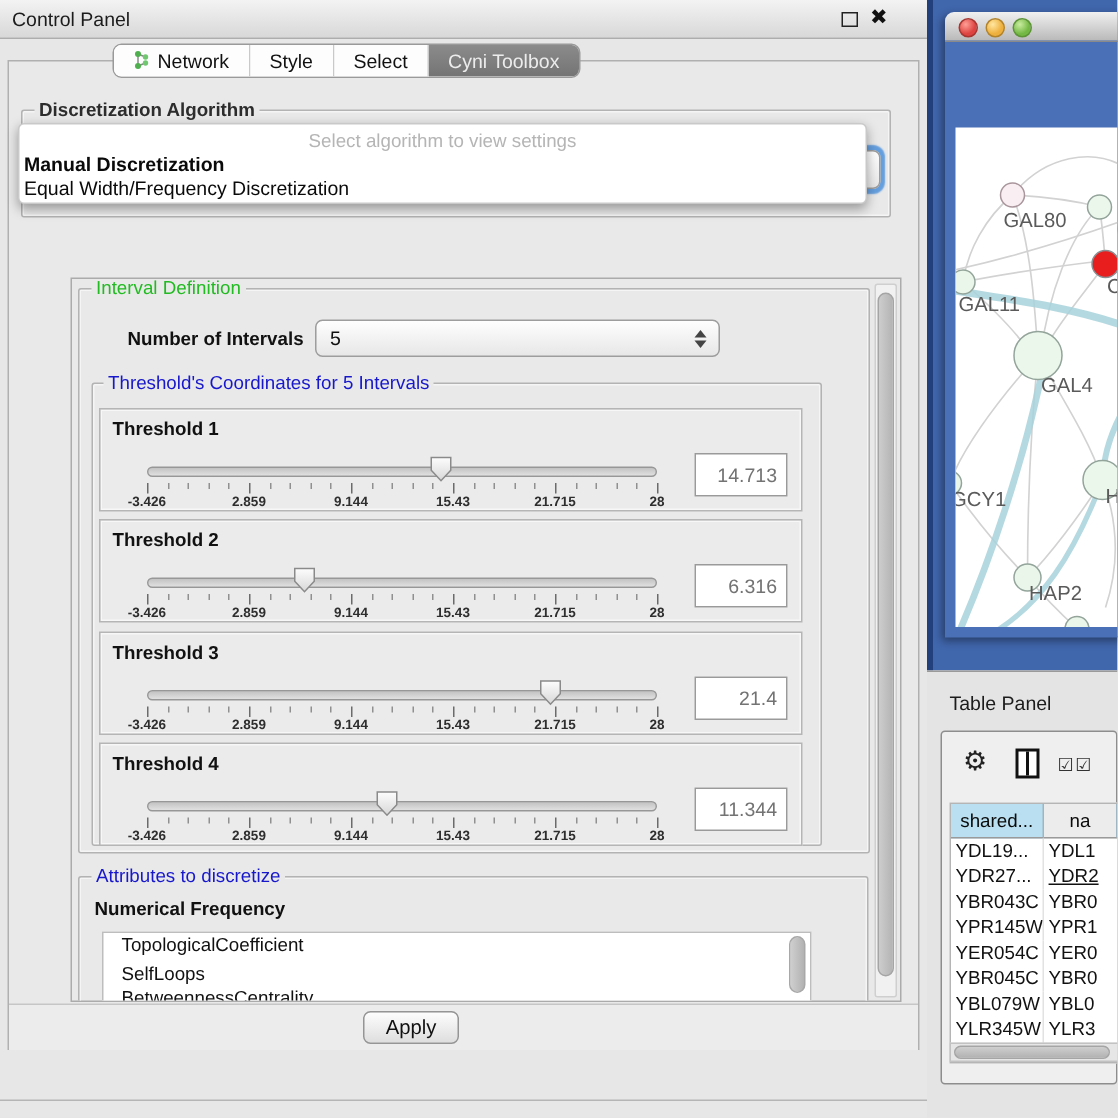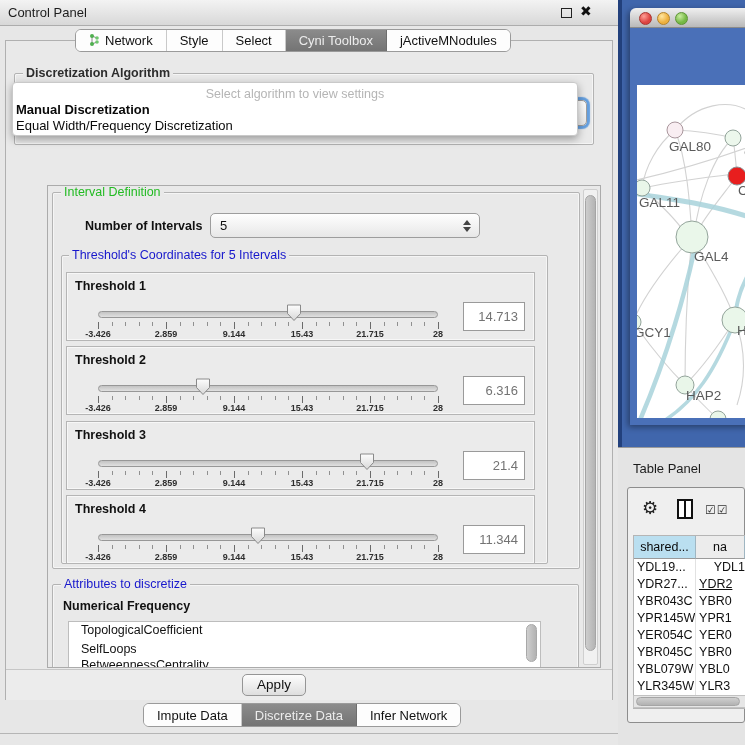--- a/index.html
+++ b/index.html
@@ -156,23 +156,20 @@
           <span>Network</span>
         </div>
         <div class="tab">
           <span>Style</span>
         </div>
         <div class="tab">
           <span>Select</span>
         </div>
         <div class="tab selected">
           <span>Cyni Toolbox</span>
-        </div>
-        <div class="tab">
-          <span>jActiveMNodules</span>
         </div>
       </div>
 
     <div class="content">
 
       <div class="groupbox" style="left:8px;top:32px;width:580px;height:72px;">
         <span class="grouptitle bold">Discretization Algorithm</span>
         <div class="combo focusring" style="left:8px;top:26px;width:564px;">
           <span class="combo-text">Manual Discretization</span>
           <span class="stepper">
@@ -416,31 +413,20 @@
         <div class="apply-btn">Apply</div>
       </div>
     </div>
 
     <div class="popup">
       <div class="hint">Select algorithm to view settings</div>
       <div class="opt b">Manual Discretization</div>
       <div class="opt r">Equal Width/Frequency Discretization</div>
     </div>
 
-    <div class="bottom-tabs" id="bottomTabs">
-        <div class="tab">
-          <span>Impute Data</span>
-        </div>
-        <div class="tab selected">
-          <span>Discretize Data</span>
-        </div>
-        <div class="tab">
-          <span>Infer Network</span>
-        </div>
-      </div>
     <div class="cp-bottomline"></div>
   </section>
 
   <section class="right-region">
     <div class="blue-bg"></div>
 
     <div class="mac-window">
       <div class="mac-titlebar">
         <span class="light red"></span>
         <span class="light yellow"></span>
@@ -496,21 +482,21 @@
         <span class="tp-gear">⚙</span>
         <span class="tp-colicon"></span>
         <span class="tp-checks">☑☑</span>
         <div class="tp-table" id="tpTable">
             <div class="tp-headrow">
               <div class="tp-th sel" style="width: 76px;">shared...</div>
               <div class="tp-th" style="width: 60px;">na</div>
             </div>
             <div class="tp-row">
               <div class="tp-td" style="width: 76px;">YDL19...</div>
-              <div class="tp-td" style="width: 60px; text-align: right;">YDL1</div>
+              <div class="tp-td" style="width: 60px;">YDL1</div>
             </div>
             <div class="tp-row">
               <div class="tp-td" style="width: 76px;">YDR27...</div>
               <div class="tp-td" style="width: 60px; text-decoration: underline;">YDR2</div>
             </div>
             <div class="tp-row">
               <div class="tp-td" style="width: 76px;">YBR043C</div>
               <div class="tp-td" style="width: 60px;">YBR0</div>
             </div>
             <div class="tp-row">

